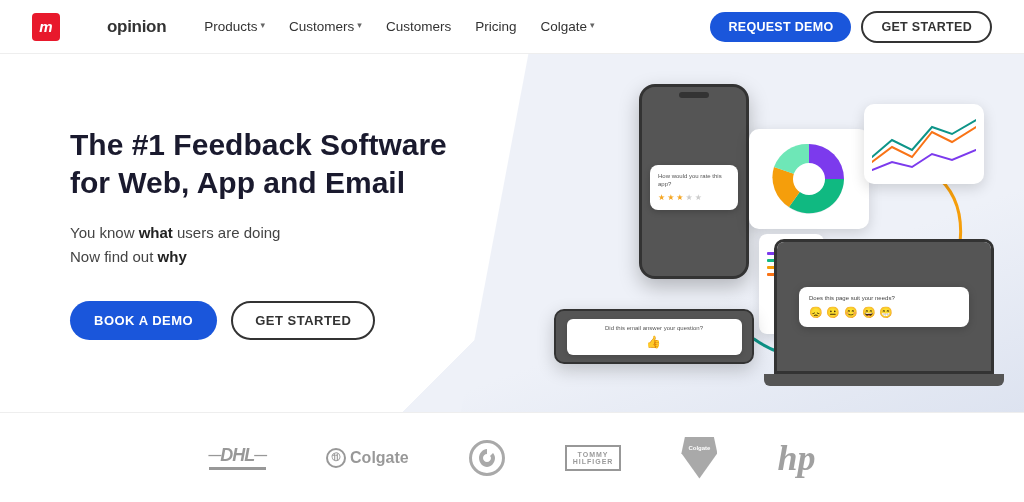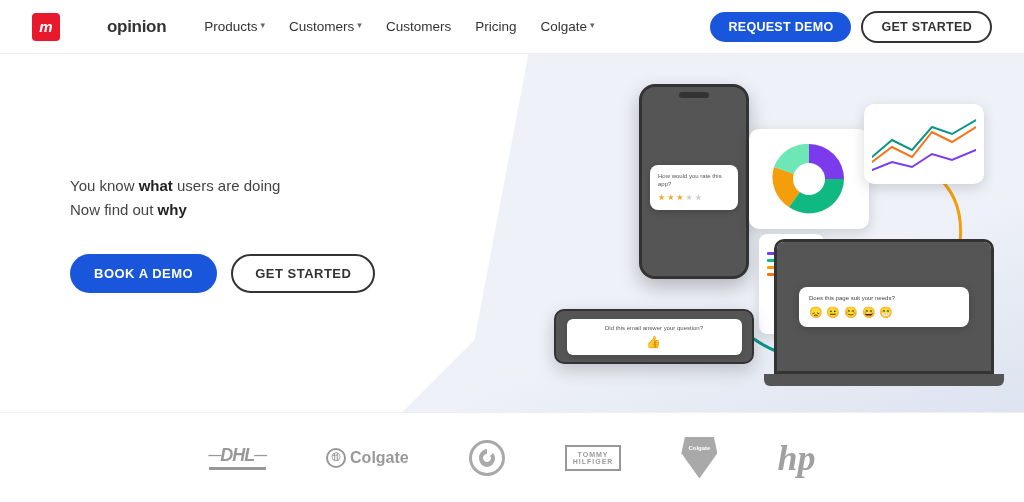--- a/index.html
+++ b/index.html
@@ -497,20 +497,21 @@
   <div class="nav-actions">
     <button class="btn-request">REQUEST DEMO</button>
     <button class="btn-started">GET STARTED</button>
   </div>
 </nav>
 
 <section class="hero">
   <div class="hero-bg-shape"></div>
 
   <div class="hero-content">
+    <h1 class="hero-title">The #1 Feedback Software<br>for Web, App and Email</h1>
     <p class="hero-subtitle">
       You know <strong>what</strong> users are doing<br>
       Now find out <strong>why</strong>
     </p>
     <div class="hero-buttons">
       <button class="btn-book">BOOK A DEMO</button>
       <button class="btn-hero-started">GET STARTED</button>
     </div>
   </div>
 

